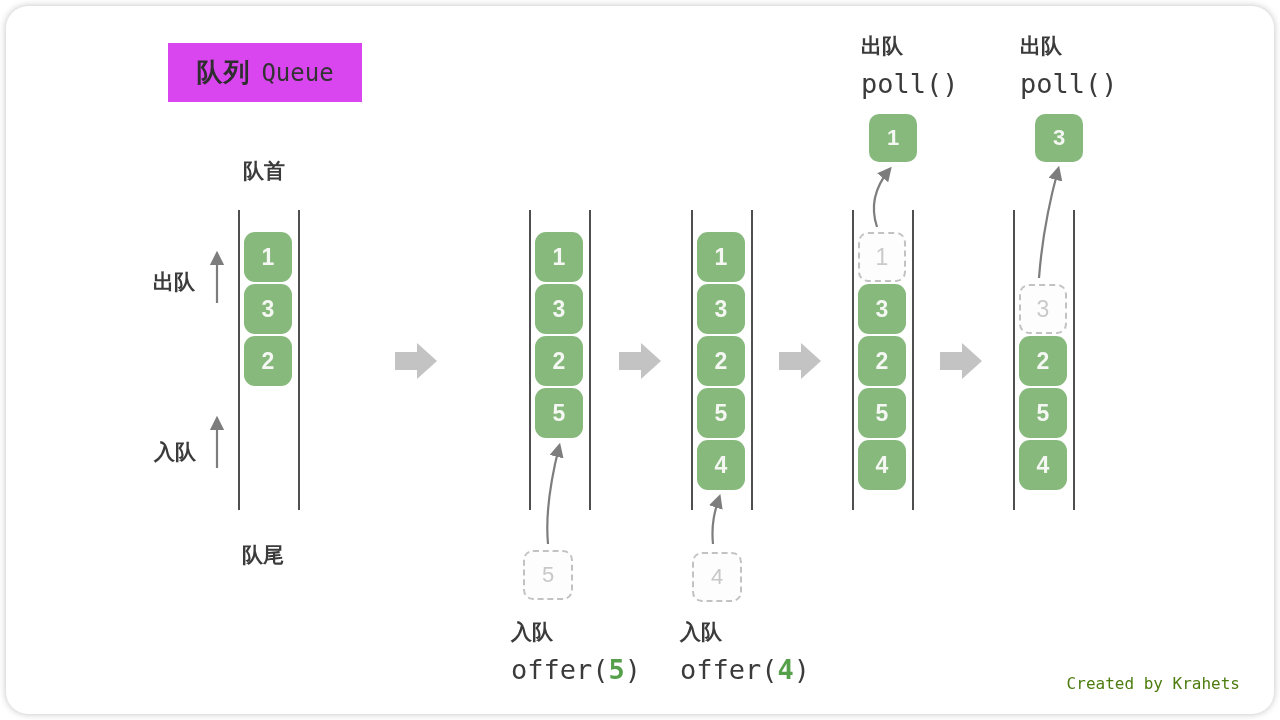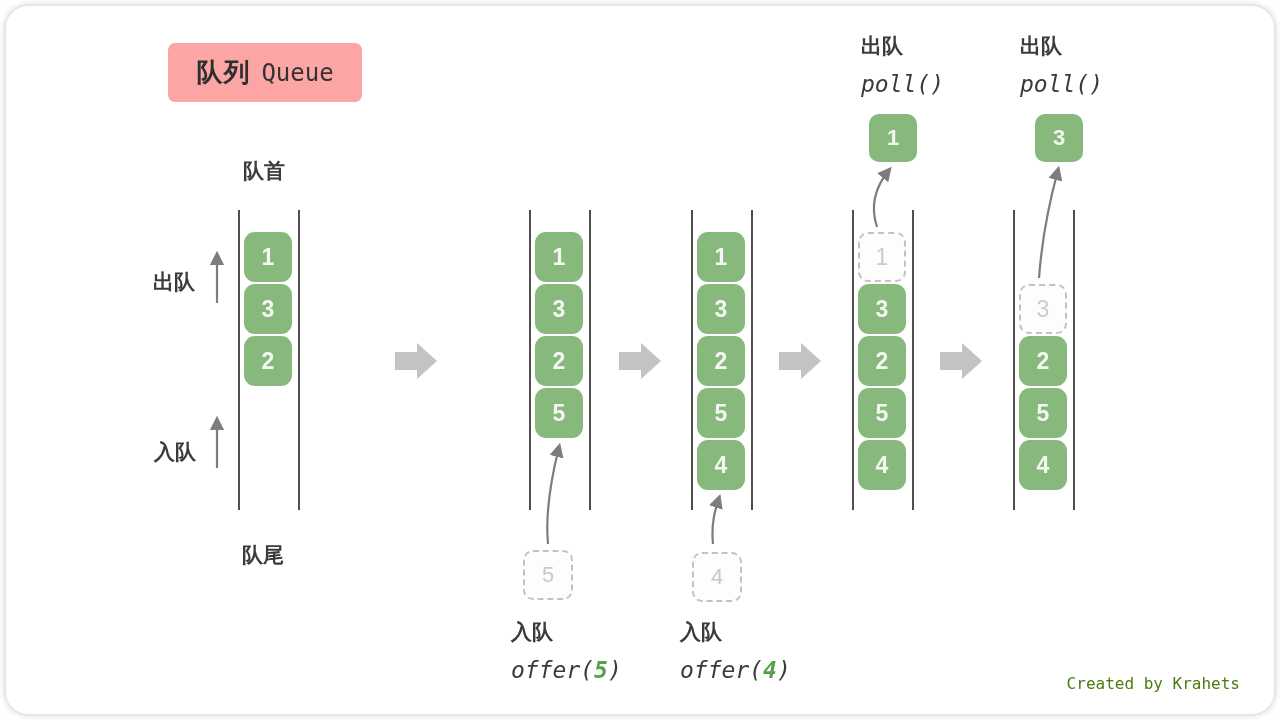--- a/index.html
+++ b/index.html
@@ -2,21 +2,21 @@
 <html><head>
 <meta charset="utf-8">
 <style>
   html,body{margin:0;padding:0;width:1280px;height:720px;background:#ffffff;
     font-family:"Liberation Sans",sans-serif;}
   .canvas{position:absolute;inset:6px;background:#ffffff;border-radius:22px;
     box-shadow:0 0 7px rgba(0,0,0,.25);}
   .content{position:absolute;left:-6px;top:-6px;width:1280px;height:720px;}
 
   .title-badge{position:absolute;left:168px;top:43px;width:194px;height:59px;
-    background:#fca5a5;border-radius:7px;display:flex;align-items:center;
+    background:#d946ef;border-radius:0;display:flex;align-items:center;
     justify-content:center;gap:11px;}
   .title-zh{font-size:26px;font-weight:700;color:#2e2e2e;letter-spacing:1px;}
   .title-en{font-family:"DejaVu Sans Mono",monospace;font-size:24px;color:#333;}
 
   .cjk-label{position:absolute;font-size:21px;font-weight:700;color:#3b3b3b;
     white-space:nowrap;text-align:center;}
   .wall{position:absolute;width:1.5px;background:#4f4f4f;}
   .cell{position:absolute;width:48px;height:50px;border-radius:11px;
     background:#87b97d;color:#f4f7f2;font-size:23px;font-weight:700;
     display:flex;align-items:center;justify-content:center;}
@@ -24,22 +24,22 @@
     font-weight:500;width:44px;height:46px;border-radius:10px;}
   .freebox{position:absolute;width:48px;height:48px;border-radius:10px;
     background:#87b97d;color:#f4f7f2;font-size:22px;font-weight:700;
     display:flex;align-items:center;justify-content:center;}
   .ghostbox{position:absolute;width:46px;height:46px;border-radius:10px;
     background:#fdfdfd;border:2px dashed #c2c2c2;color:#c8c8c8;font-size:22px;
     display:flex;align-items:center;justify-content:center;}
 
   .op-label{position:absolute;line-height:36px;white-space:nowrap;}
   .op-label .zh{font-size:21px;font-weight:700;color:#3b3b3b;}
-  .op-label .code{font-family:"DejaVu Sans Mono",monospace;font-size:23px;
-    color:#3b3b3b;font-style:italic;}
+  .op-label .code{font-family:"DejaVu Sans Mono",monospace;font-size:27px;
+    color:#3b3b3b;}
   .op-label .code .arg{color:#56a04c;font-weight:700;}
 
   svg.overlay{position:absolute;left:0;top:0;width:1280px;height:720px;
     overflow:visible;}
   .watermark{position:absolute;right:40px;top:674px;
     font-family:"DejaVu Sans Mono",monospace;font-size:16px;color:#4d7c0f;}
 </style>
 </head>
 <body>
 

